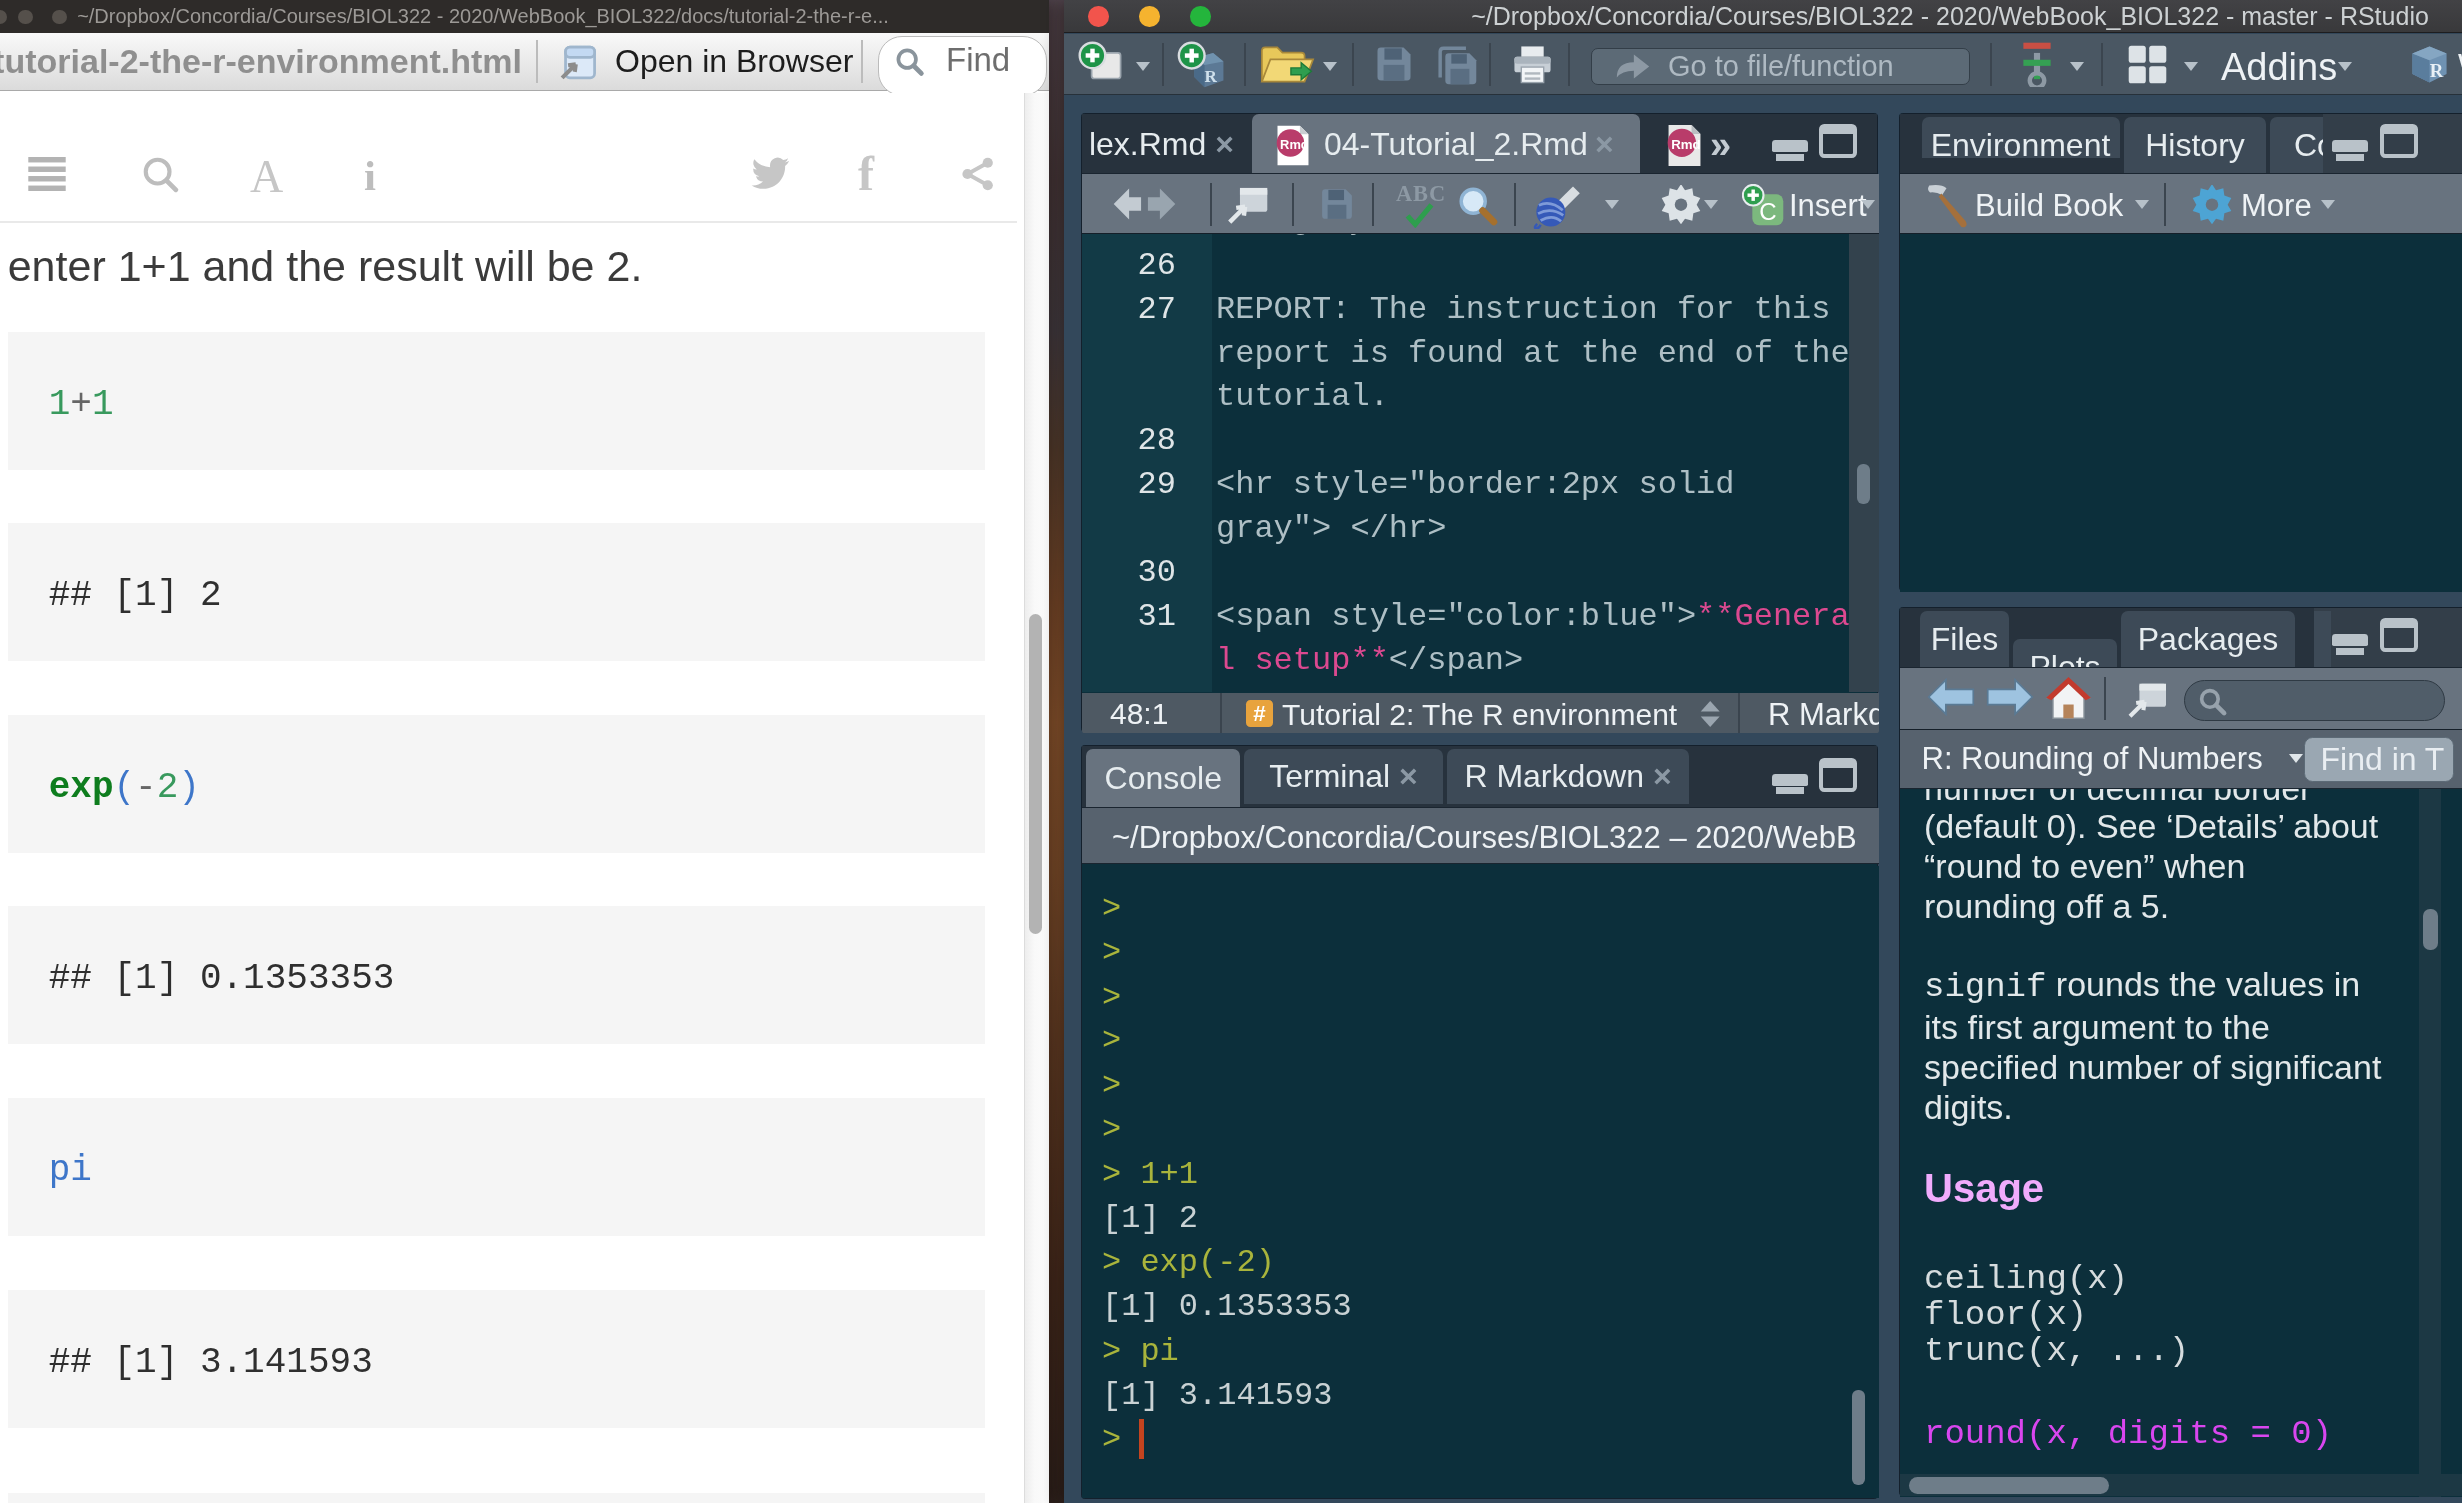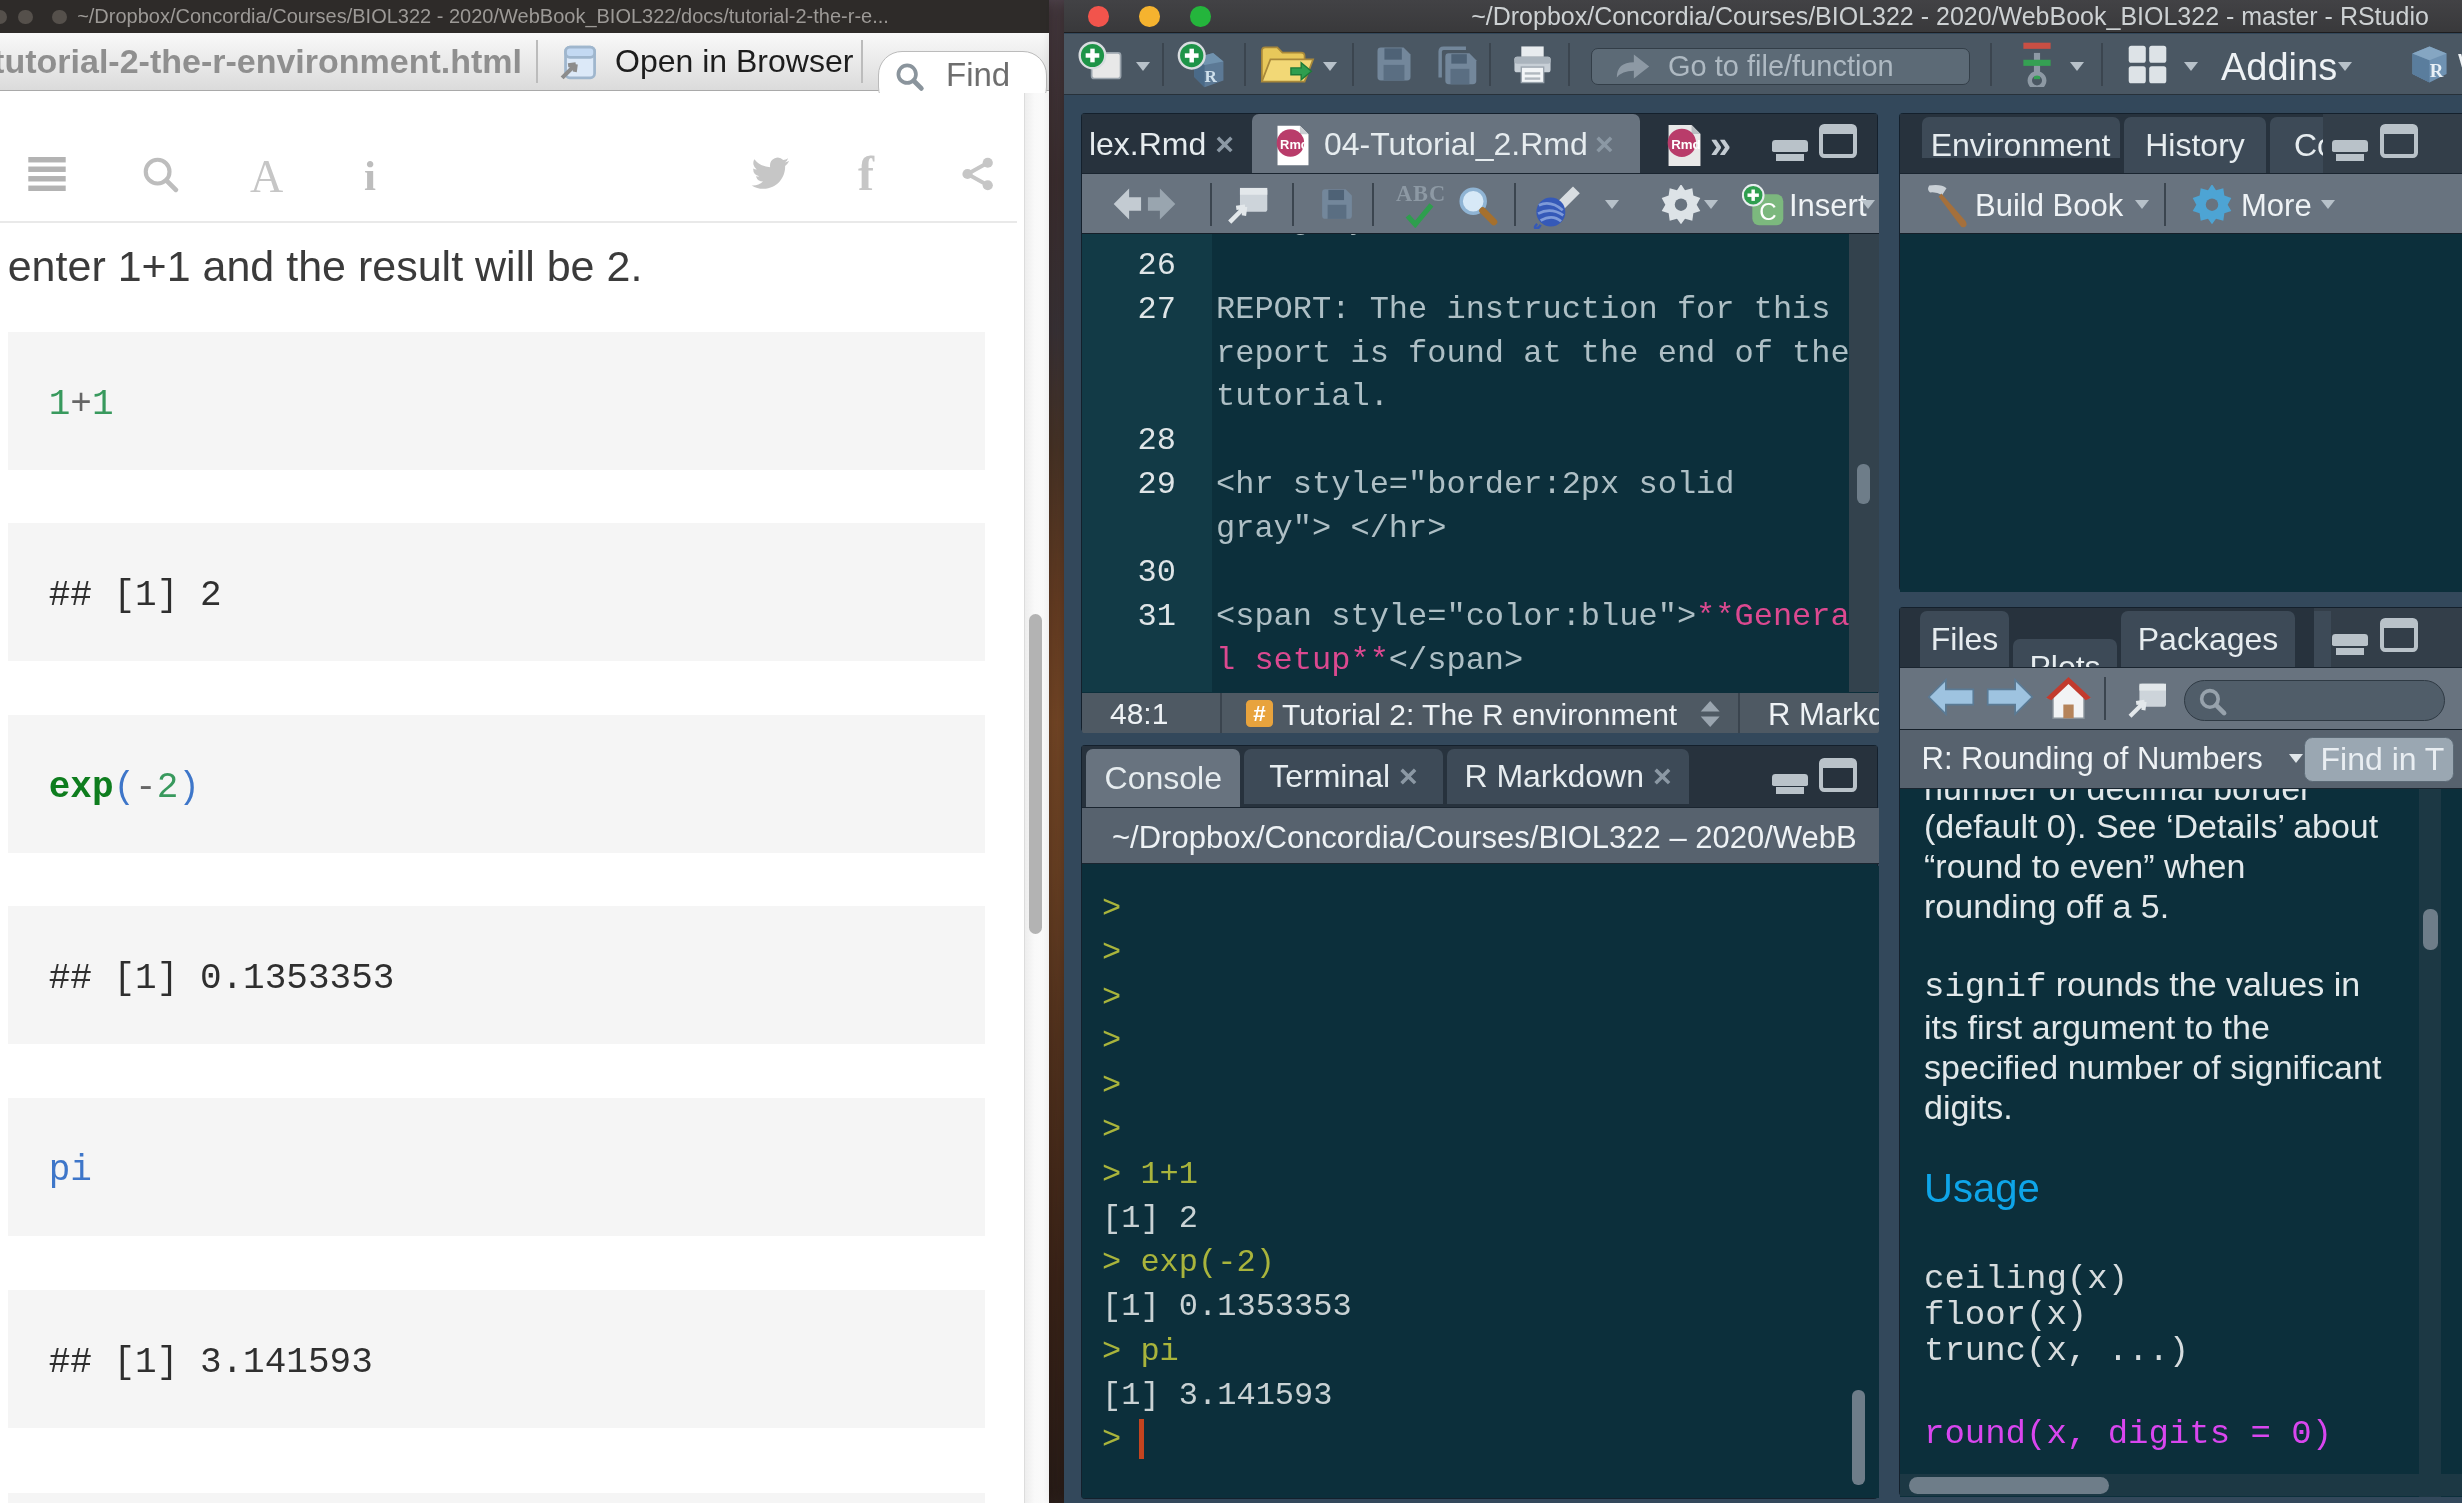--- a/index.html
+++ b/index.html
@@ -18,21 +18,21 @@
   #lw-title .t1 { left:-7.7px; top:9.5px; width:14.6px; height:14.6px; background:#55504b; }
   #lw-title .t2 { left:18px; top:9.5px; width:14.6px; height:14.6px; background:#55504b; }
   #lw-title .t3 { left:52px; top:9.5px; width:14.6px; height:14.6px; background:#55504b; }
   #lw-title .ttext { left:53px; top:0; width:860px; height:33px; line-height:33px; text-align:center;
     color:#9c9996; font-size:20px; white-space:nowrap; overflow:hidden; }
   #lw-toolbar { left:0; top:33px; width:1049px; height:58px;
     background:linear-gradient(#f9f9f9,#dbdbdb); border-bottom:1.7px solid #a9a9a9; }
   #lw-toolbar .fname { left:-6.9px; top:0; height:57px; line-height:57px; color:#8f8f8f; font-size:34px; font-weight:bold; white-space:nowrap; }
   #lw-toolbar .sep { top:6.9px; width:1.7px; height:43px; background:#bcbcbc; }
   #lw-toolbar .obtext { left:615px; top:0; height:57px; line-height:57px; color:#1d1d1d; font-size:32px; }
-  #lw-find { left:878px; top:18px; width:169px; height:60px; background:#fff; border:1.7px solid #bbb; border-radius:24px; }
+  #lw-find { left:878px; top:3px; width:169px; height:60px; background:#fff; border:1.7px solid #bbb; border-radius:24px; }
   #lw-find .ftext { left:67px; top:0; height:45px; line-height:45px; font-size:33px; color:#6e6e6e; }
 
   #lw-content { left:0; top:93px; width:1049px; height:1411px; background:#fff; }
   .vicon { color:#c2c2c2; }
   #hrline { left:0; top:128px; width:1017px; height:1.7px; background:#e9e9e9; }
   #ptext { left:7.7px; top:149px; font-size:43px; color:#3b3b3b; }
   .cblk { left:7.7px; width:977px; height:138px; background:#f5f5f5; }
   .code { position:absolute; left:41px; font-family:"Liberation Mono", monospace; font-size:36px; line-height:138px; top:4.3px; white-space:pre; }
   .grn { color:#38995d; } .dgrn { color:#0e7d1e; font-weight:bold; } .gry { color:#666; }
   .blu { color:#3e76c9; } .blk { color:#2f2f2f; }
@@ -451,21 +451,21 @@
         <div class="abs wtext" style="left:21.5px; top:11.2px;">R: Rounding of Numbers</div>
         <div class="caret" style="left:389px; top:24px; border-top-color:#dfe5e9;"></div>
         <div class="abs" style="left:404px; top:6.9px; width:150px; height:45px; background:#9aa7b2; border:1.7px solid #5c6a76; border-radius:8.6px;">
           <div class="abs" style="left:15.5px; top:3.4px; font-size:32px; color:#e9eef2; white-space:nowrap;">Find in T</div>
         </div>
       </div>
       <div class="abs" style="left:0; top:181px; width:567px; height:708px; background:#0c2f3b; overflow:hidden; color:#e2e8ea; font-size:34px; white-space:nowrap;">
         <div class="abs" style="left:24px; top:-20.6px; line-height:40px;">number of decimal border</div>
         <div class="abs" style="left:24px; top:17px; line-height:40px;">(default 0). See ‘Details’ about<br>“round to even” when<br>rounding off a 5.</div>
         <div class="abs" style="left:24px; top:175px; line-height:40px;"><span class="mono">signif</span> rounds the values in<br>its first argument to the<br>specified number of significant<br>digits.</div>
-        <div class="abs" style="left:24px; top:377px; font-size:40px; font-weight:normal; color:#0ea5e9;">Usage</div>
+        <div class="abs" style="left:24px; top:377px; font-size:40px; font-weight:bold; color:#f0abfc;">Usage</div>
         <div class="abs mono" style="left:24px; top:472px; line-height:36px; color:#d6dcde; font-size:34px;">ceiling(x)<br>floor(x)<br>trunc(x, ...)</div>
         <div class="abs mono" style="left:24px; top:626px; color:#d946ef; font-size:34px;">round(x, digits = 0)</div>
         <div class="abs" style="left:519px; top:0; width:22.4px; height:708px; background:#1c3844;"></div>
         <div class="abs" style="left:523px; top:120px; width:14.6px; height:41px; background:#6e7d89; border-radius:6.9px;"></div>
         <div class="abs" style="left:0; top:685px; width:567px; height:22.4px; background:#1c3844;"></div>
         <div class="abs" style="left:8.6px; top:688px; width:200px; height:17px; background:#6e7d89; border-radius:8.6px;"></div>
       </div>
     </div>
   </div>
 

